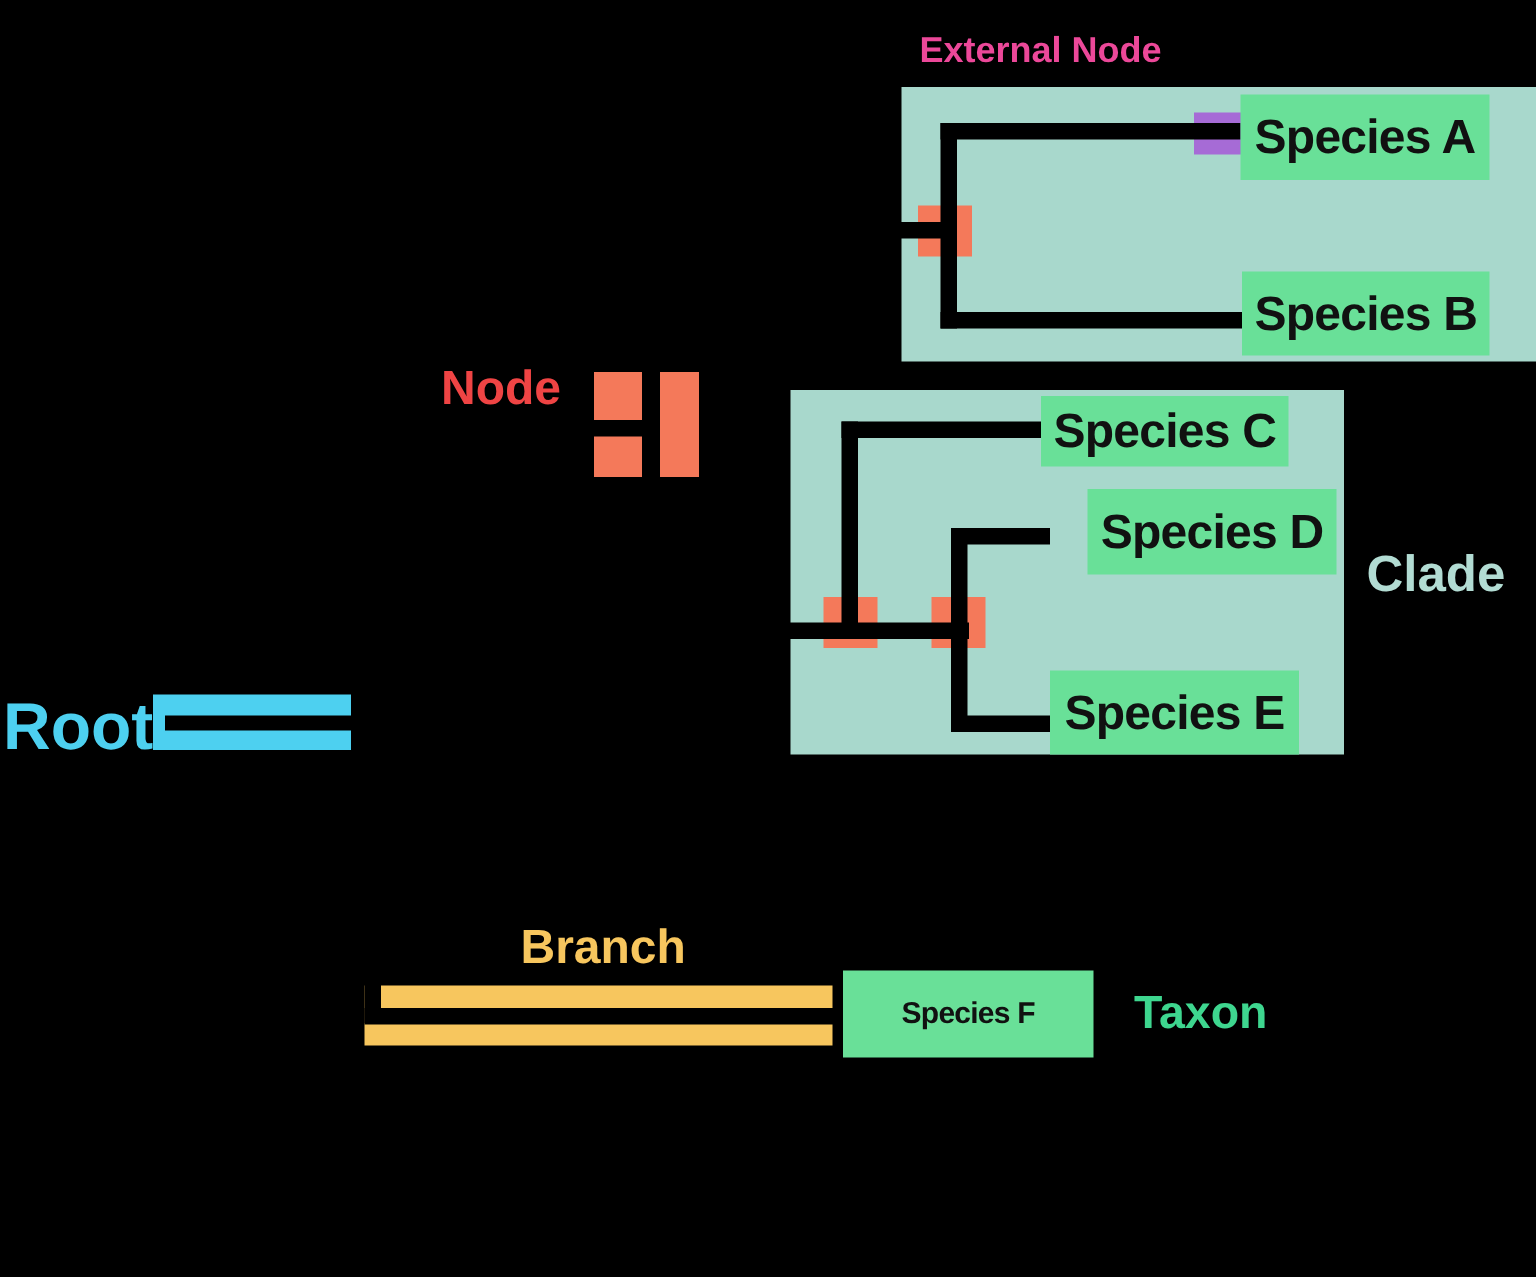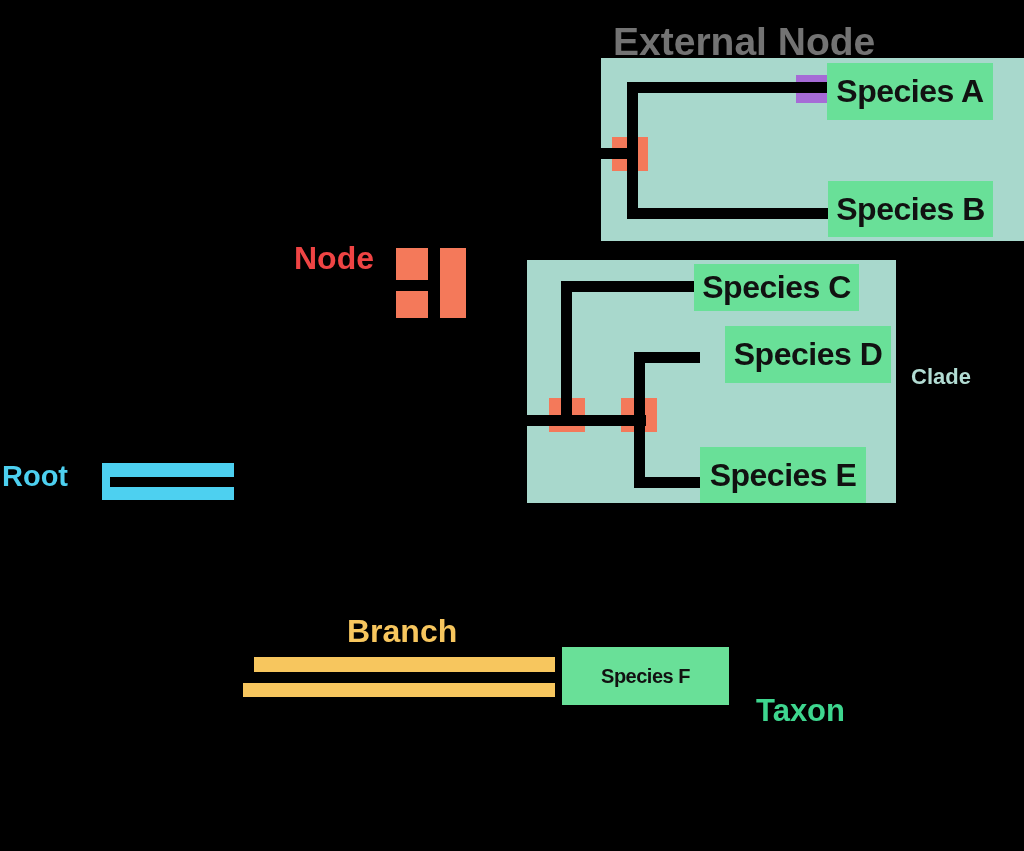--- a/index.html
+++ b/index.html
@@ -10,26 +10,26 @@
   .abs{position:absolute;}
   .teal-box{background:#a8d8cc;}
   .green-box{background:#69e098;display:flex;align-items:center;justify-content:center;}
   .green-box span{color:#111;font-weight:bold;font-size:32px;letter-spacing:-0.5px;}
   .line{background:#000;}
   .marker-orange{background:#f4795a;}
   .marker-purple{background:#a66bd6;}
   .marker-blue{background:#4dd0f0;}
   .marker-yellow{background:#f7c65e;}
   .lbl{font-weight:bold;white-space:nowrap;}
-  .lbl-purple{color:#737373;font-size:39px;}
+  .lbl-purple{color:#ec4899;font-size:24px;}
   .lbl-orange{color:#ef4444;font-size:32px;}
-  .lbl-blue{color:#4dd0f0;font-size:29px;}
+  .lbl-blue{color:#4dd0f0;font-size:44px;}
   .lbl-yellow{color:#f7c65e;font-size:32px;}
-  .lbl-teal{color:#b2dcd3;font-size:22px;}
-  .lbl-green{color:#3ed68f;font-size:31px;margin-top:36px;}
+  .lbl-teal{color:#b2dcd3;font-size:34px;}
+  .lbl-green{color:#3ed68f;font-size:31px;}
 </style>
 </head>
 <body>
 
 <div id="stage">
 
   <div class="abs teal-box" style="left:601px;top:58px;width:423px;height:183px;"></div>
   <div class="abs teal-box" style="left:527px;top:260px;width:369px;height:243px;"></div>
 
   <div class="abs marker-purple" style="left:796px;top:75px;width:32px;height:28px;"></div>

